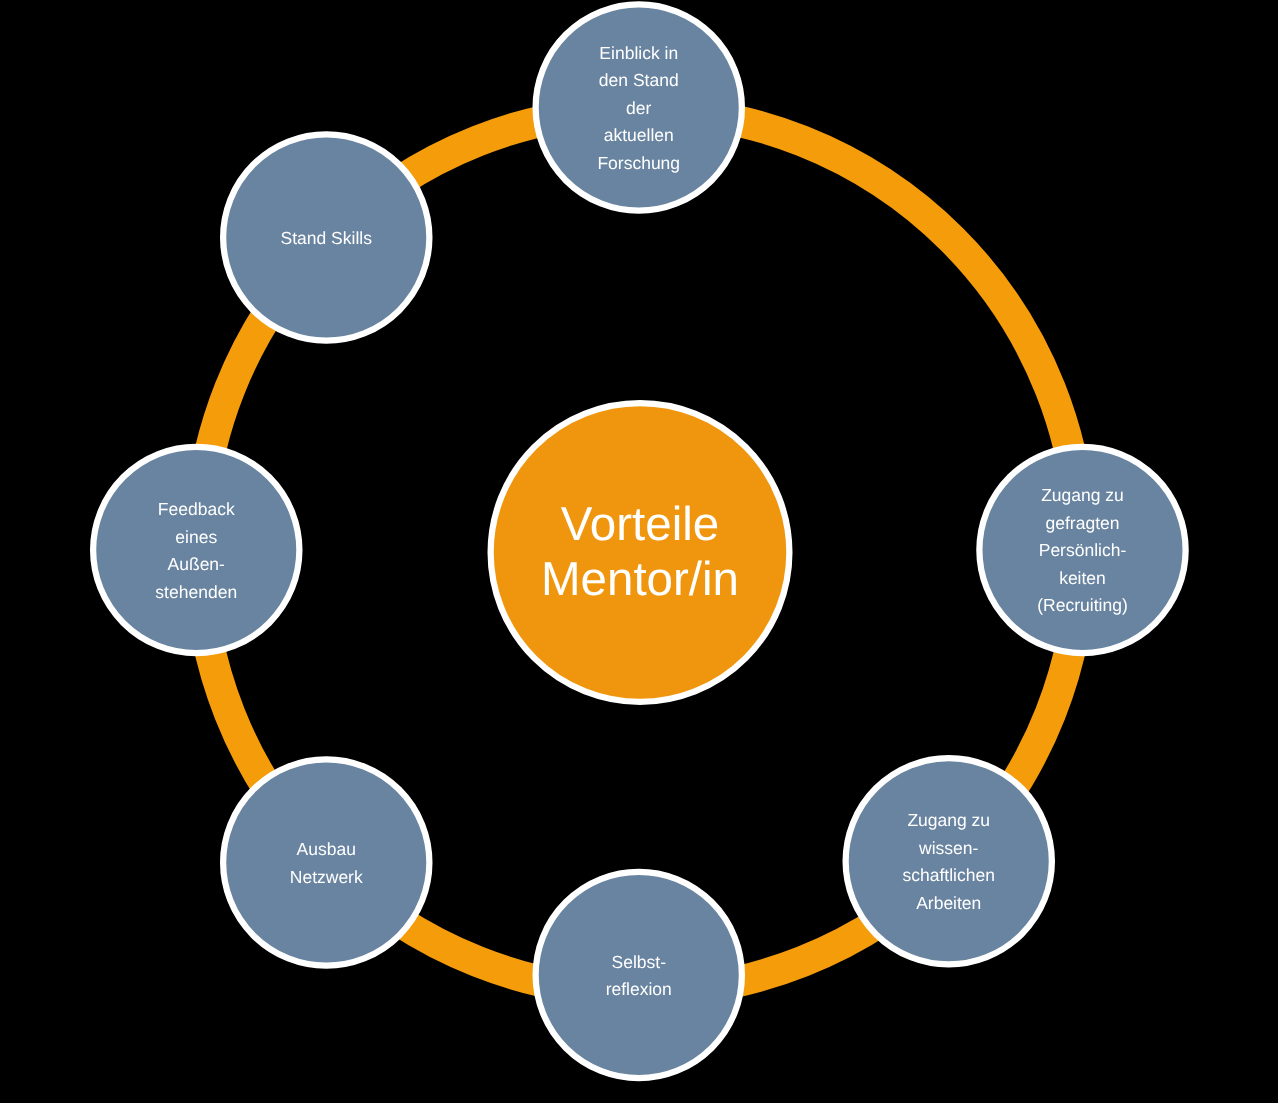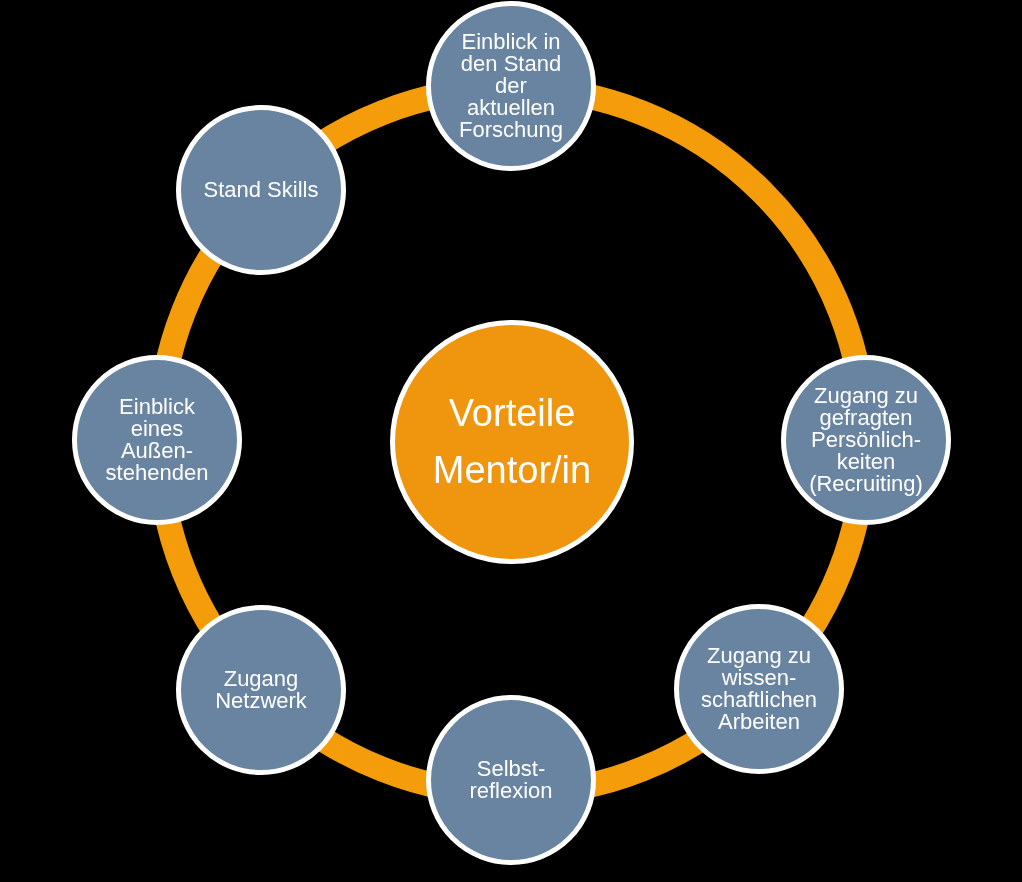--- a/index.html
+++ b/index.html
@@ -42,28 +42,28 @@
     border: 5px solid var(--node-border, #FFFFFF);
   }
   .center-node {
     width: 244px;
     height: 244px;
     background: var(--center-orange, #F0960E);
     border: 5px solid var(--node-border, #FFFFFF);
   }
   .node-label {
     color: var(--text, #FFFFFF);
-    font-size: 22px;
+    font-size: 14px;
     line-height: 22px;
     white-space: pre-line;
     padding: 2px;
   }
   .center-label {
     font-size: 38px;
-    line-height: 57px;
+    line-height: 44px;
   }
 </style>
 </head>
 <body>
 
 <div class="stage">
 
   <svg class="ring-svg" width="1022" height="882" viewBox="0 0 1022 882" aria-hidden="true">
     <circle class="ring-circle" cx="512" cy="441" r="353"></circle>
   </svg>
@@ -91,26 +91,26 @@
 schaftlichen
 Arbeiten</div>
   </div>
 
   <div class="node sat" style="left:511px; top:780px;">
     <div class="node-label">Selbst-
 reflexion</div>
   </div>
 
   <div class="node sat" style="left:261px; top:690px;">
-    <div class="node-label">Zugang
+    <div class="node-label">Ausbau
 Netzwerk</div>
   </div>
 
   <div class="node sat" style="left:157px; top:440px;">
-    <div class="node-label">Einblick
+    <div class="node-label">Feedback
 eines
 Außen-
 stehenden</div>
   </div>
 
   <div class="node sat" style="left:261px; top:190px;">
     <div class="node-label">Stand Skills</div>
   </div>
 
   <div class="node center-node" style="left:512px; top:442px;">

